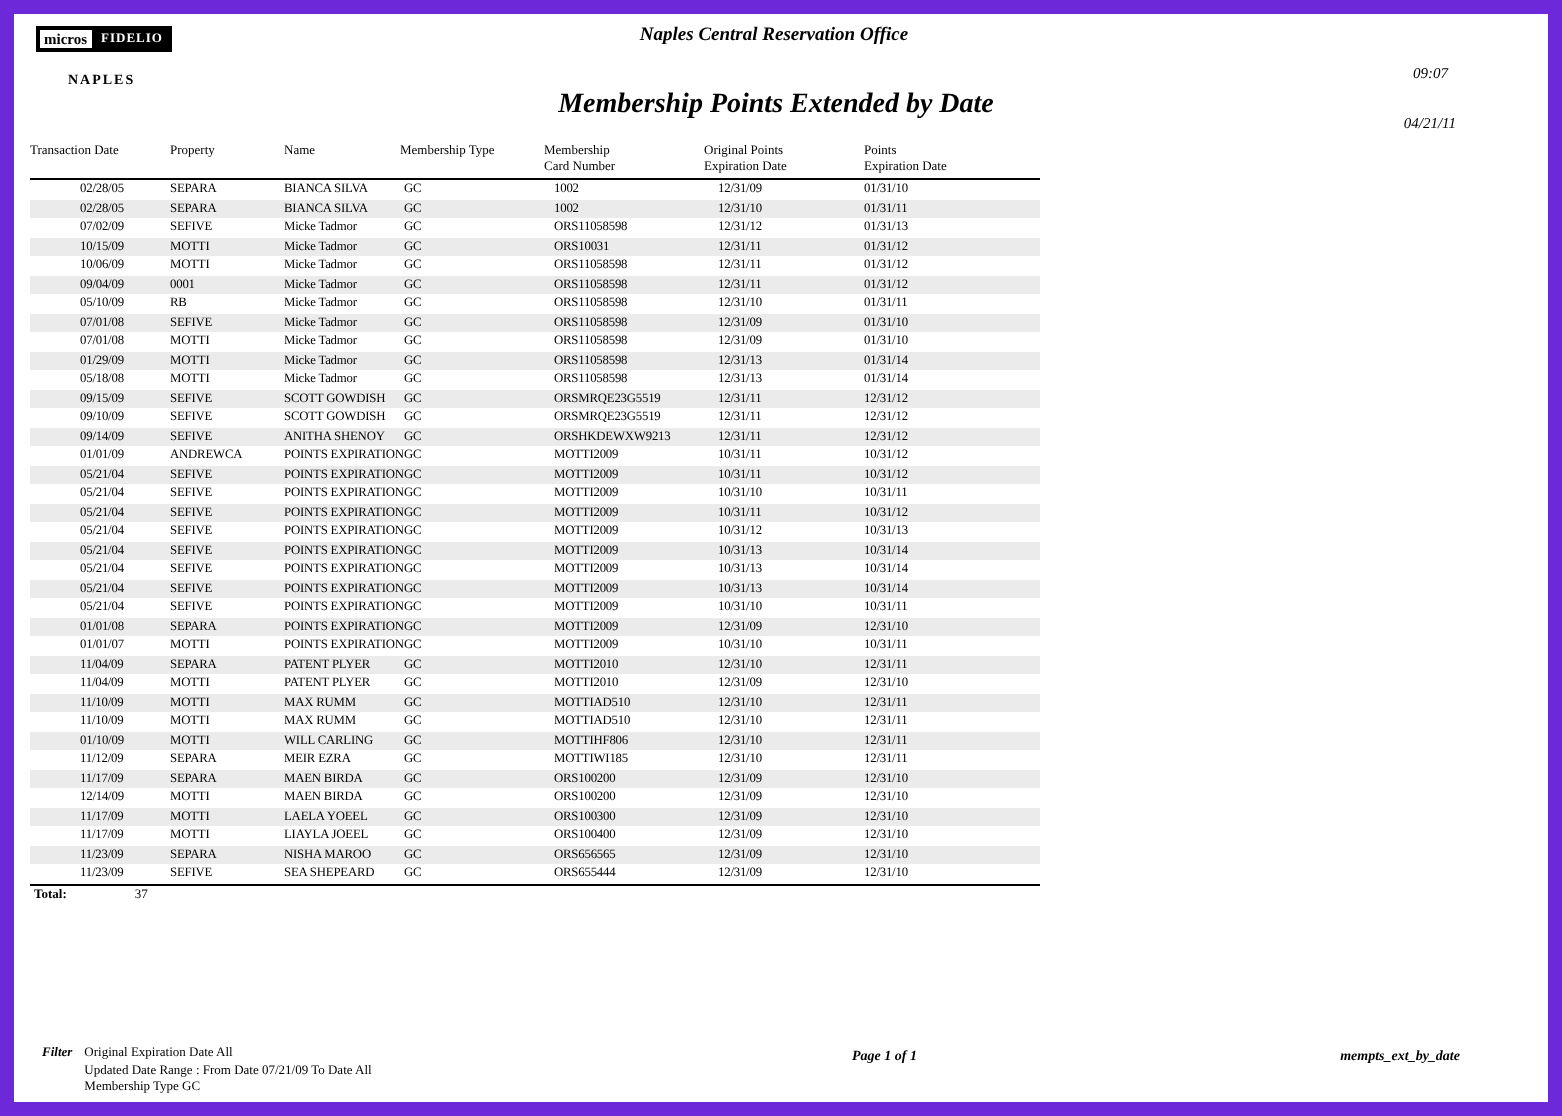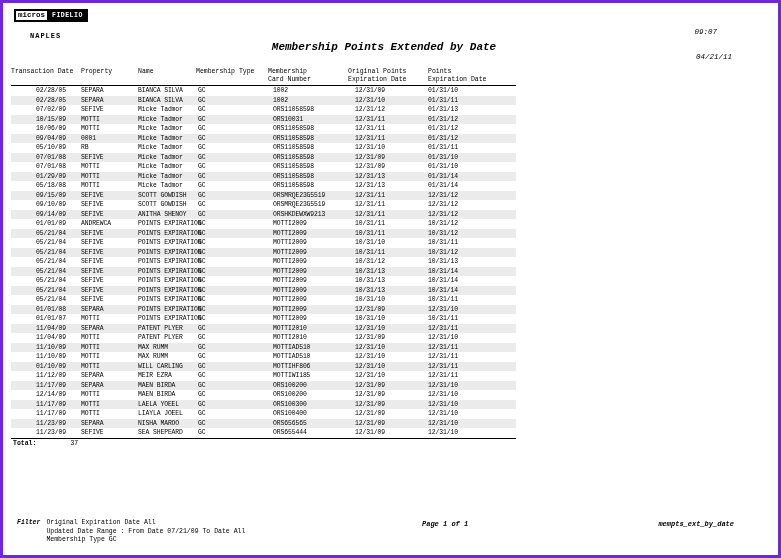--- a/index.html
+++ b/index.html
@@ -1,30 +1,30 @@
 <!DOCTYPE html>
 <html><head>
 <meta charset="utf-8">
 <style>
   html,body { margin:0; padding:0; background:#fff; }
   .page {
     position:relative; width:781px; height:558px; box-sizing:border-box;
-    border:3px solid #6d28d9; background:#fff; color:#000;
-    font-family:Liberation Mono, monospace; overflow:hidden;
+    border:7px solid #6d28d9; background:#fff; color:#000;
+    font-family:Liberation Serif, serif; overflow:hidden;
   }
   
   .logo { position:absolute; left:11px; top:6px; display:flex; align-items:stretch; font-weight:bold; }
   .logo-micros { border:2px solid #000; background:#fff; color:#000; font-size:7.5px; line-height:9px; padding:0 2px; }
   .logo-fidelio { border:2px solid #000; border-left:none; background:#000; color:#fff; font-size:6.5px; line-height:9px; padding:0 3px; letter-spacing:.5px; }
   .prop-code { position:absolute; left:27px; top:29px; font-size:7px; font-weight:bold; letter-spacing:1px; }
   
   .office-title { position:absolute; left:0; top:6px; width:760px; text-align:center; font-size:9.5px; font-weight:bold; font-style:italic; }
-  .report-title { position:absolute; left:0; top:38px; width:762px; text-align:center; font-size:11px; font-weight:bold; font-style:italic; }
+  .report-title { position:absolute; left:0; top:38px; width:762px; text-align:center; font-size:14px; font-weight:bold; font-style:italic; }
   .print-date { position:absolute; right:46px; top:6px; font-size:7.5px; font-style:italic;margin-top:44px; }
-  .print-time { position:absolute; right:61px; top:25px; font-size:7.5px; font-style:italic; }
+  .print-time { position:absolute; right:50px; top:25px; font-size:7.5px; font-style:italic; }
   
   .rtable { position:absolute; left:8px; top:65px; width:505px; }
   .thead, .trow { display:grid; grid-template-columns:70px 57px 58px 72px 80px 80px 88px; }
   .thead { font-size:6.5px; line-height:7.5px; padding-bottom:2px; border-bottom:1.5px solid #000; }
   .hcell { white-space:pre-line; }
   .trow { height:9.5px; font-size:6.4px; line-height:9.5px; letter-spacing:-0.1px; }
   .trow:nth-child(even) { background:#ebebeb; }
   .tcell { white-space:nowrap; }
   .c1 { padding-left:25px; }
   .c4 { padding-left:2px; }
@@ -43,20 +43,21 @@
 <body>
 
 <div class="page">
 
   <div class="logo">
     <span class="logo-micros">micros</span>
     <span class="logo-fidelio">FIDELIO</span>
   </div>
   <div class="prop-code">NAPLES</div>
 
+  <div class="office-title">Naples Central Reservation Office</div>
   <div class="print-date">04/21/11</div>
   <div class="print-time">09:07</div>
   <div class="report-title">Membership Points Extended by Date</div>
 
   <div class="rtable">
     <div class="thead">
       <div class="hcell">Transaction Date</div>
       <div class="hcell">Property</div>
       <div class="hcell">Name</div>
       <div class="hcell">Membership Type</div>

